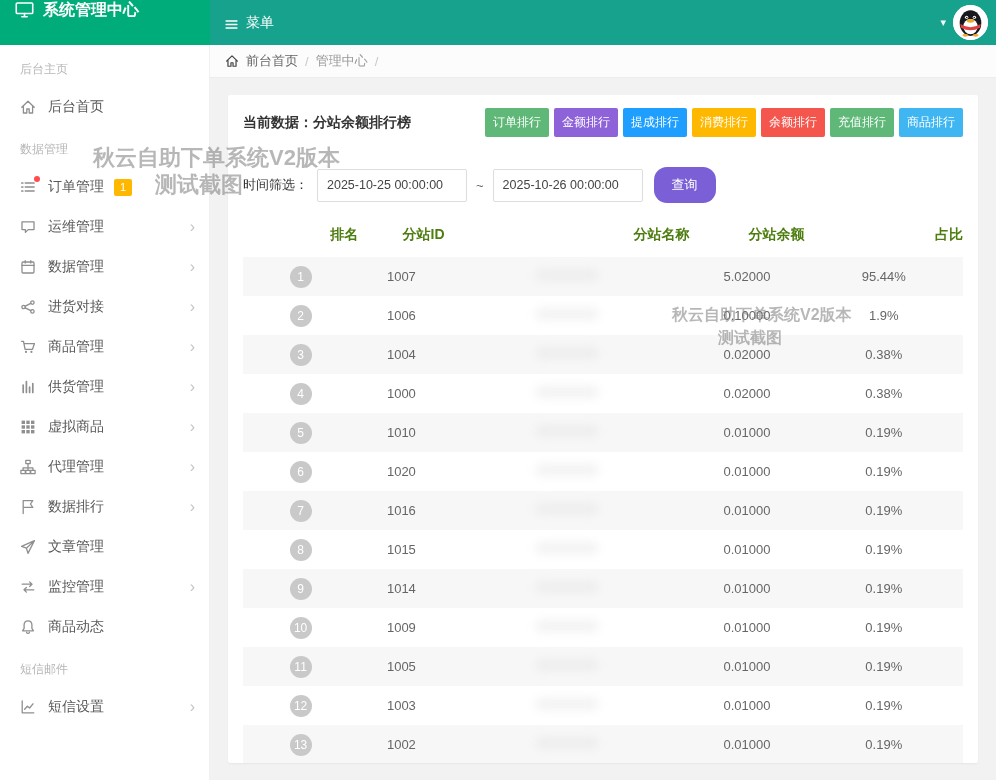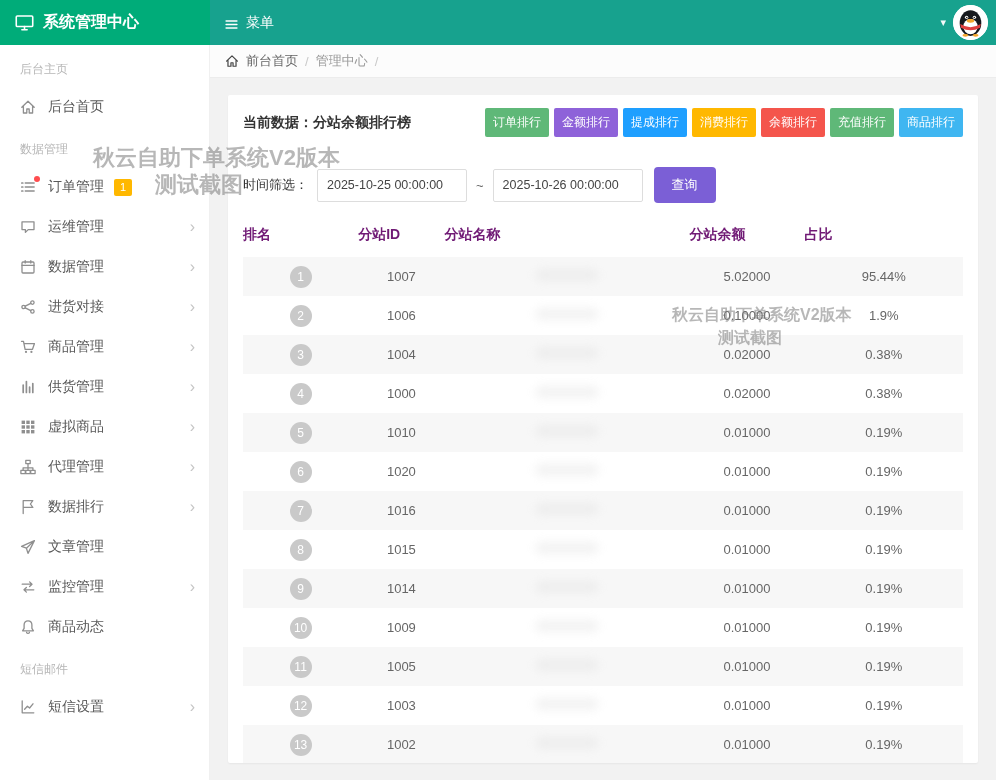--- a/index.html
+++ b/index.html
@@ -6,21 +6,21 @@
   html, body { width: 996px; height: 780px; overflow: hidden; }
   body {
     font-family: "Liberation Sans", "DejaVu Sans", sans-serif;
     background: #f2f2f2;
     position: relative;
     color: #333;
   }
   
   .hdr { display: flex; height: 45px; }
   .brand {
-    width: 210px; flex: none; display: flex; align-items: center; gap: 9px;
+    width: 210px; flex: none; display: flex; gap: 9px;
     padding-left: 15px; color: #fff; font-size: 16px; font-weight: bold; cursor: pointer;
   }
   .brand svg { width: 19px; height: 19px; display: block; fill: none; stroke: #fff; stroke-width: 1.5; stroke-linecap: round; stroke-linejoin: round; }
   .topnav { flex: 1; display: flex; align-items: center; justify-content: space-between; padding: 0 8px 0 14px; color: #fff; }
   .menu-toggle { display: flex; align-items: flex-end; gap: 7px; font-size: 14px; cursor: pointer; }
   .menu-toggle svg { width: 15px; height: 15px; display: block; fill: none; stroke: #fff; stroke-width: 1.5; stroke-linecap: round; }
   .top-right { display: flex; align-items: center; gap: 7px; }
   .caret { font-size: 11px; opacity: .95; cursor: pointer; }
   .avatar { width: 35px; height: 35px; border-radius: 50%; overflow: hidden; background: #fff; cursor: pointer; flex: none; }
   .avatar svg { width: 35px; height: 35px; display: block; }
@@ -44,24 +44,24 @@
   .sep { color: #c9c9c9; }
   .content { flex: 1; padding: 17px 18px; overflow: hidden; }
   .card { background: #fff; border-radius: 2px; height: 100%; padding: 13px 15px; box-shadow: 0 1px 2px rgba(0,0,0,.05); overflow: hidden; }
   .card-head { display: flex; align-items: center; justify-content: space-between; }
   .cur-label { font-size: 14px; color: #333; font-weight: bold; }
   .rank-btns { display: flex; gap: 5px; }
   .rbtn { border: none; color: #fff; font-size: 12px; padding: 6px 8px; border-radius: 2px; cursor: pointer; font-family: Liberation Mono, monospace; white-space: nowrap; }
   .filter-row { margin-top: 30px; display: flex; align-items: center; gap: 9px; font-size: 13px; color: #333; }
   .date-input { width: 150px; height: 33px; border: 1px solid #ddd; border-radius: 2px; padding: 0 9px; font-size: 12.5px; color: #444; font-family: inherit; outline: none; }
   .tilde { color: #666; }
-  .qbtn { border: none; color: #fff; font-size: 13px; padding: 9px 18px; border-radius: 4px; cursor: pointer; margin-left: 2px; font-family: inherit; }
+  .qbtn { border: none; color: #fff; font-size: 13px; padding: 9px 18px; border-radius: 13px; cursor: pointer; margin-left: 2px; font-family: inherit; }
   
   table { width: 100%; border-collapse: collapse; margin-top: 10px; table-layout: fixed; }
-  th { font-size: 14px; color: #701a75; font-weight: bold; padding: 13px 0; text-align: left; }
+  th { font-size: 14px; color: #4d7c0f; font-weight: bold; padding: 13px 0; text-align: right; }
   td { font-size: 13px; color: #666; text-align: center; height: 39px; }
   tr.striped td { background: #f7f7f7; }
   .rankb { display: inline-flex; width: 22px; height: 22px; border-radius: 50%; background: #c9c9c9; color: #fff; font-size: 12px; align-items: center; justify-content: center; }
   .blurblob { display: inline-block; width: 64px; height: 12px; border-radius: 6px; background: #dcdcdc; filter: blur(5px); opacity: .35; }
   
   .wm { position: absolute; z-index: 60; color: #7d7d7d; opacity: .55; font-weight: bold; pointer-events: none; }
   .wm1 { left: 93px; top: 144px; font-size: 22px; line-height: 27px; }
   .wm1 .wm-l2 { margin-left: 62px; }
   .wm2 { left: 672px; top: 303px; font-size: 16px; line-height: 23px; }
   .wm2 .wm-l2 { margin-left: 46px; }

